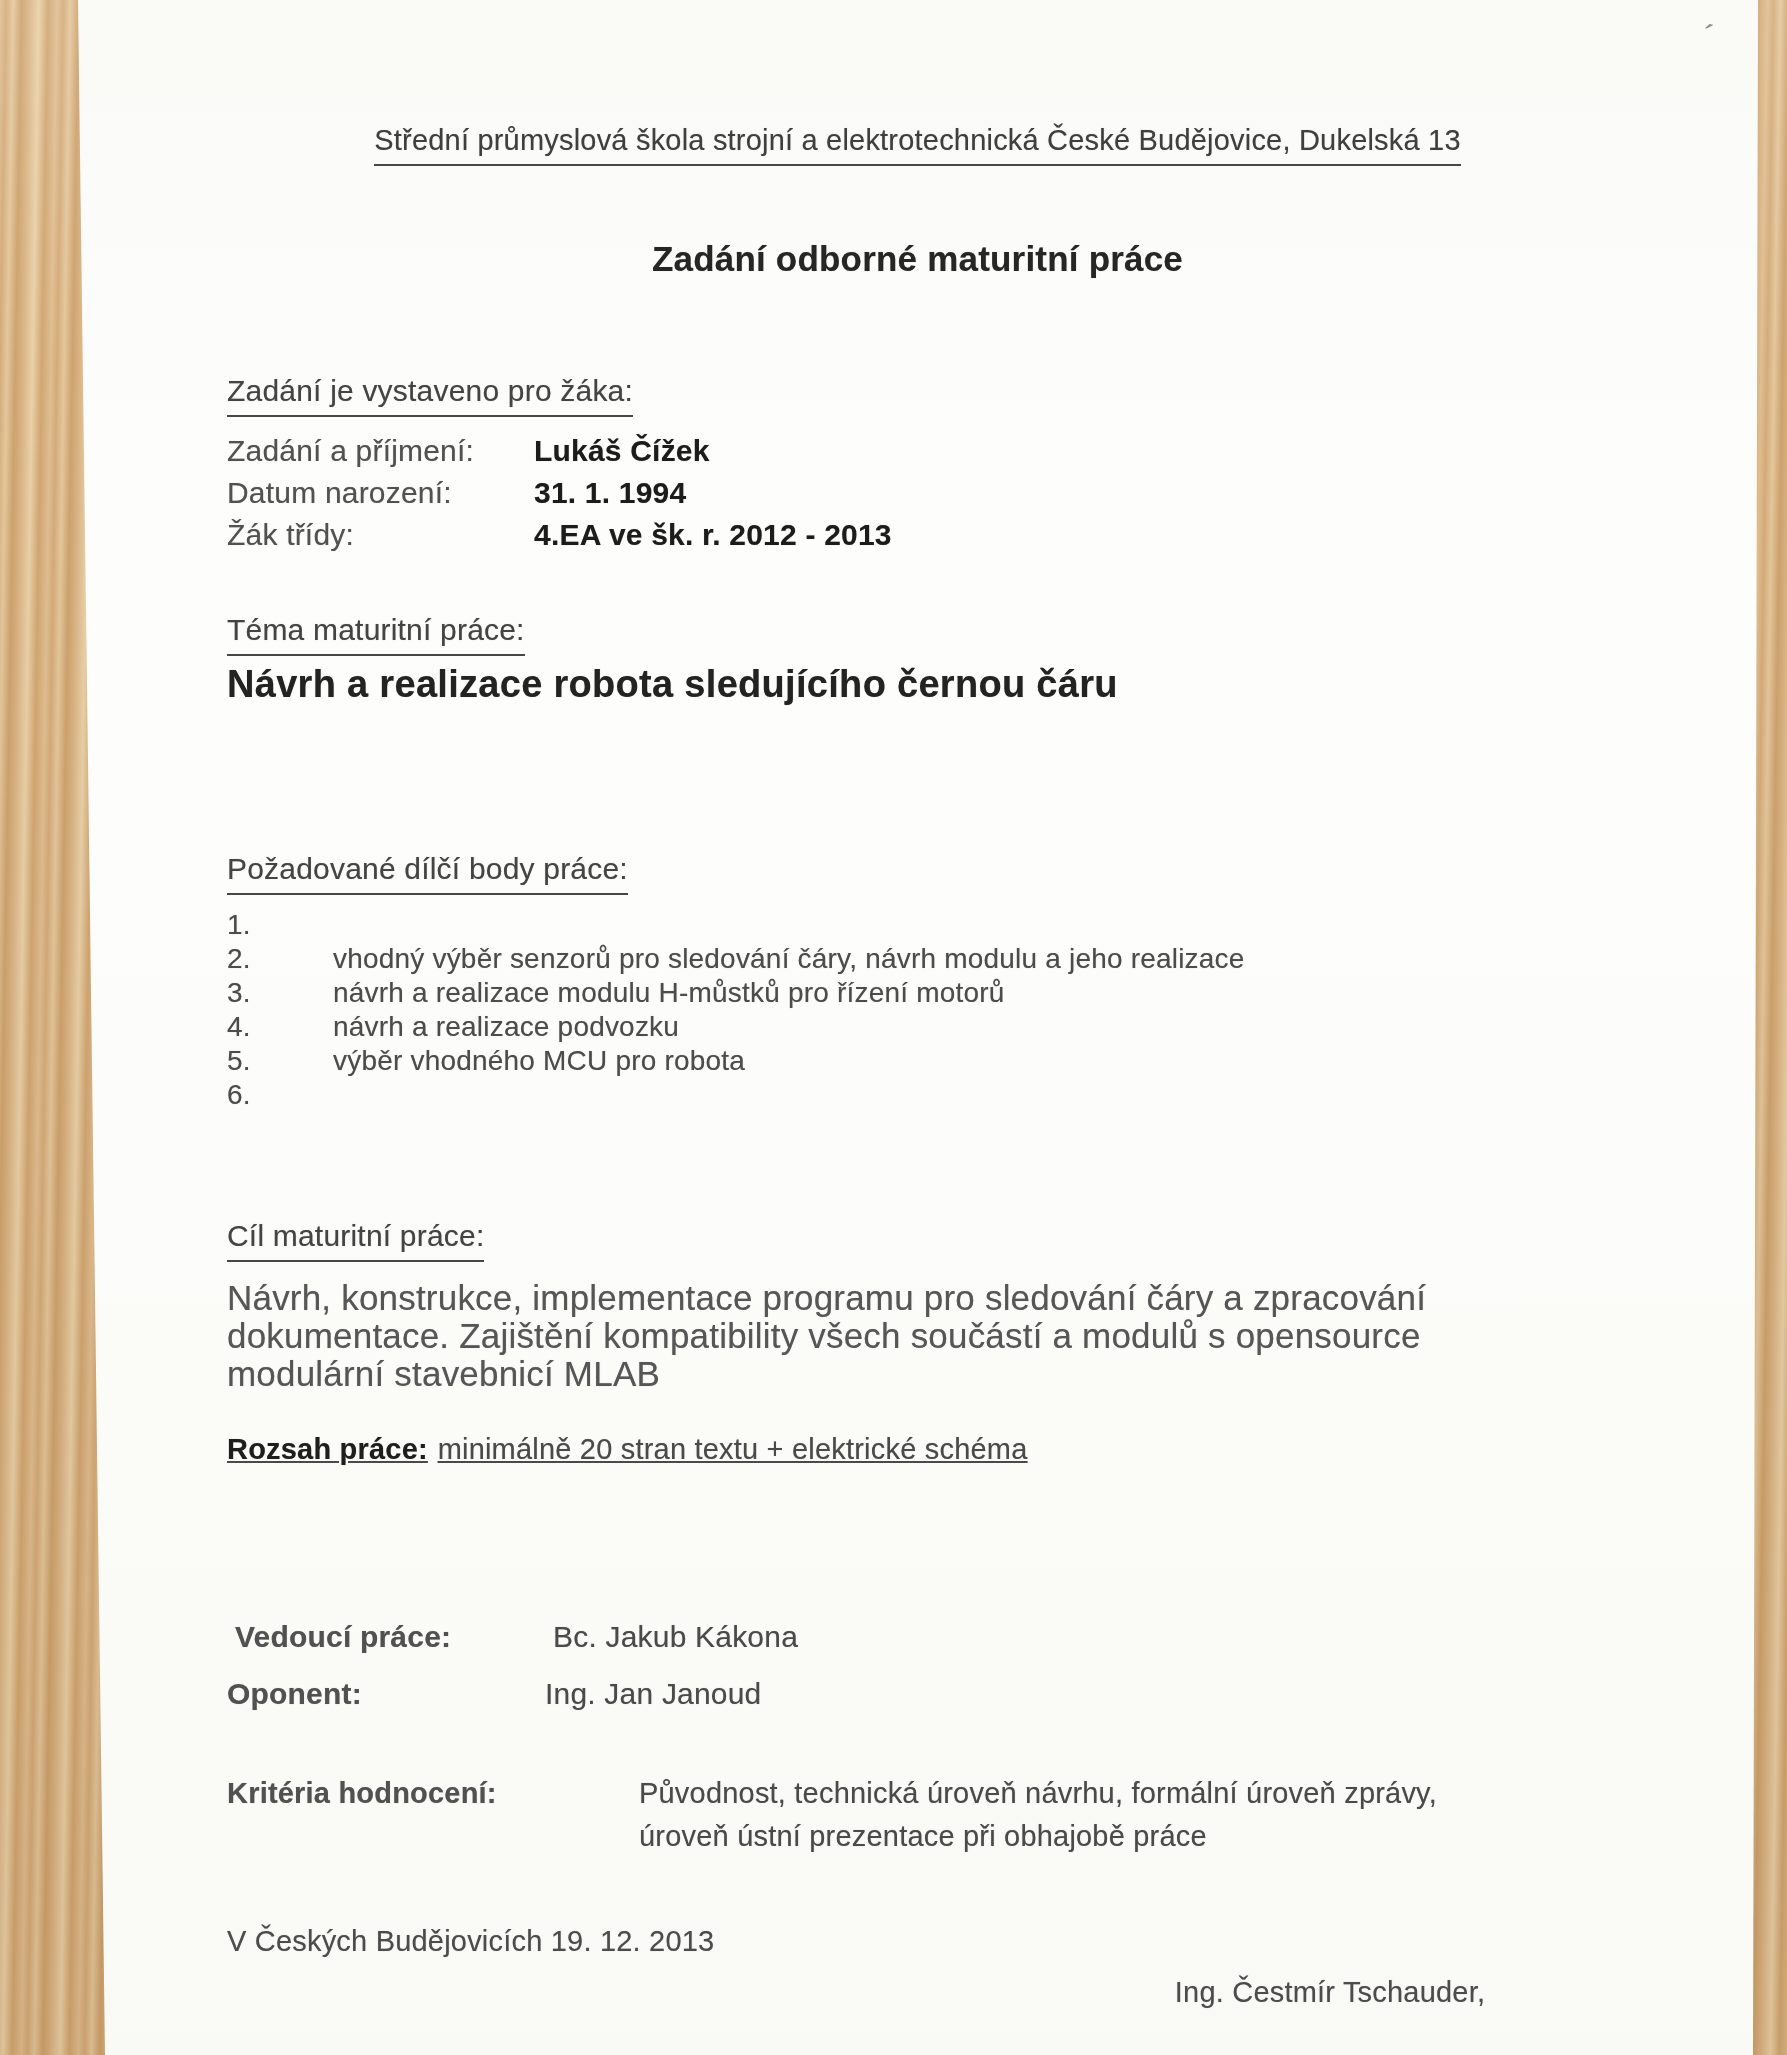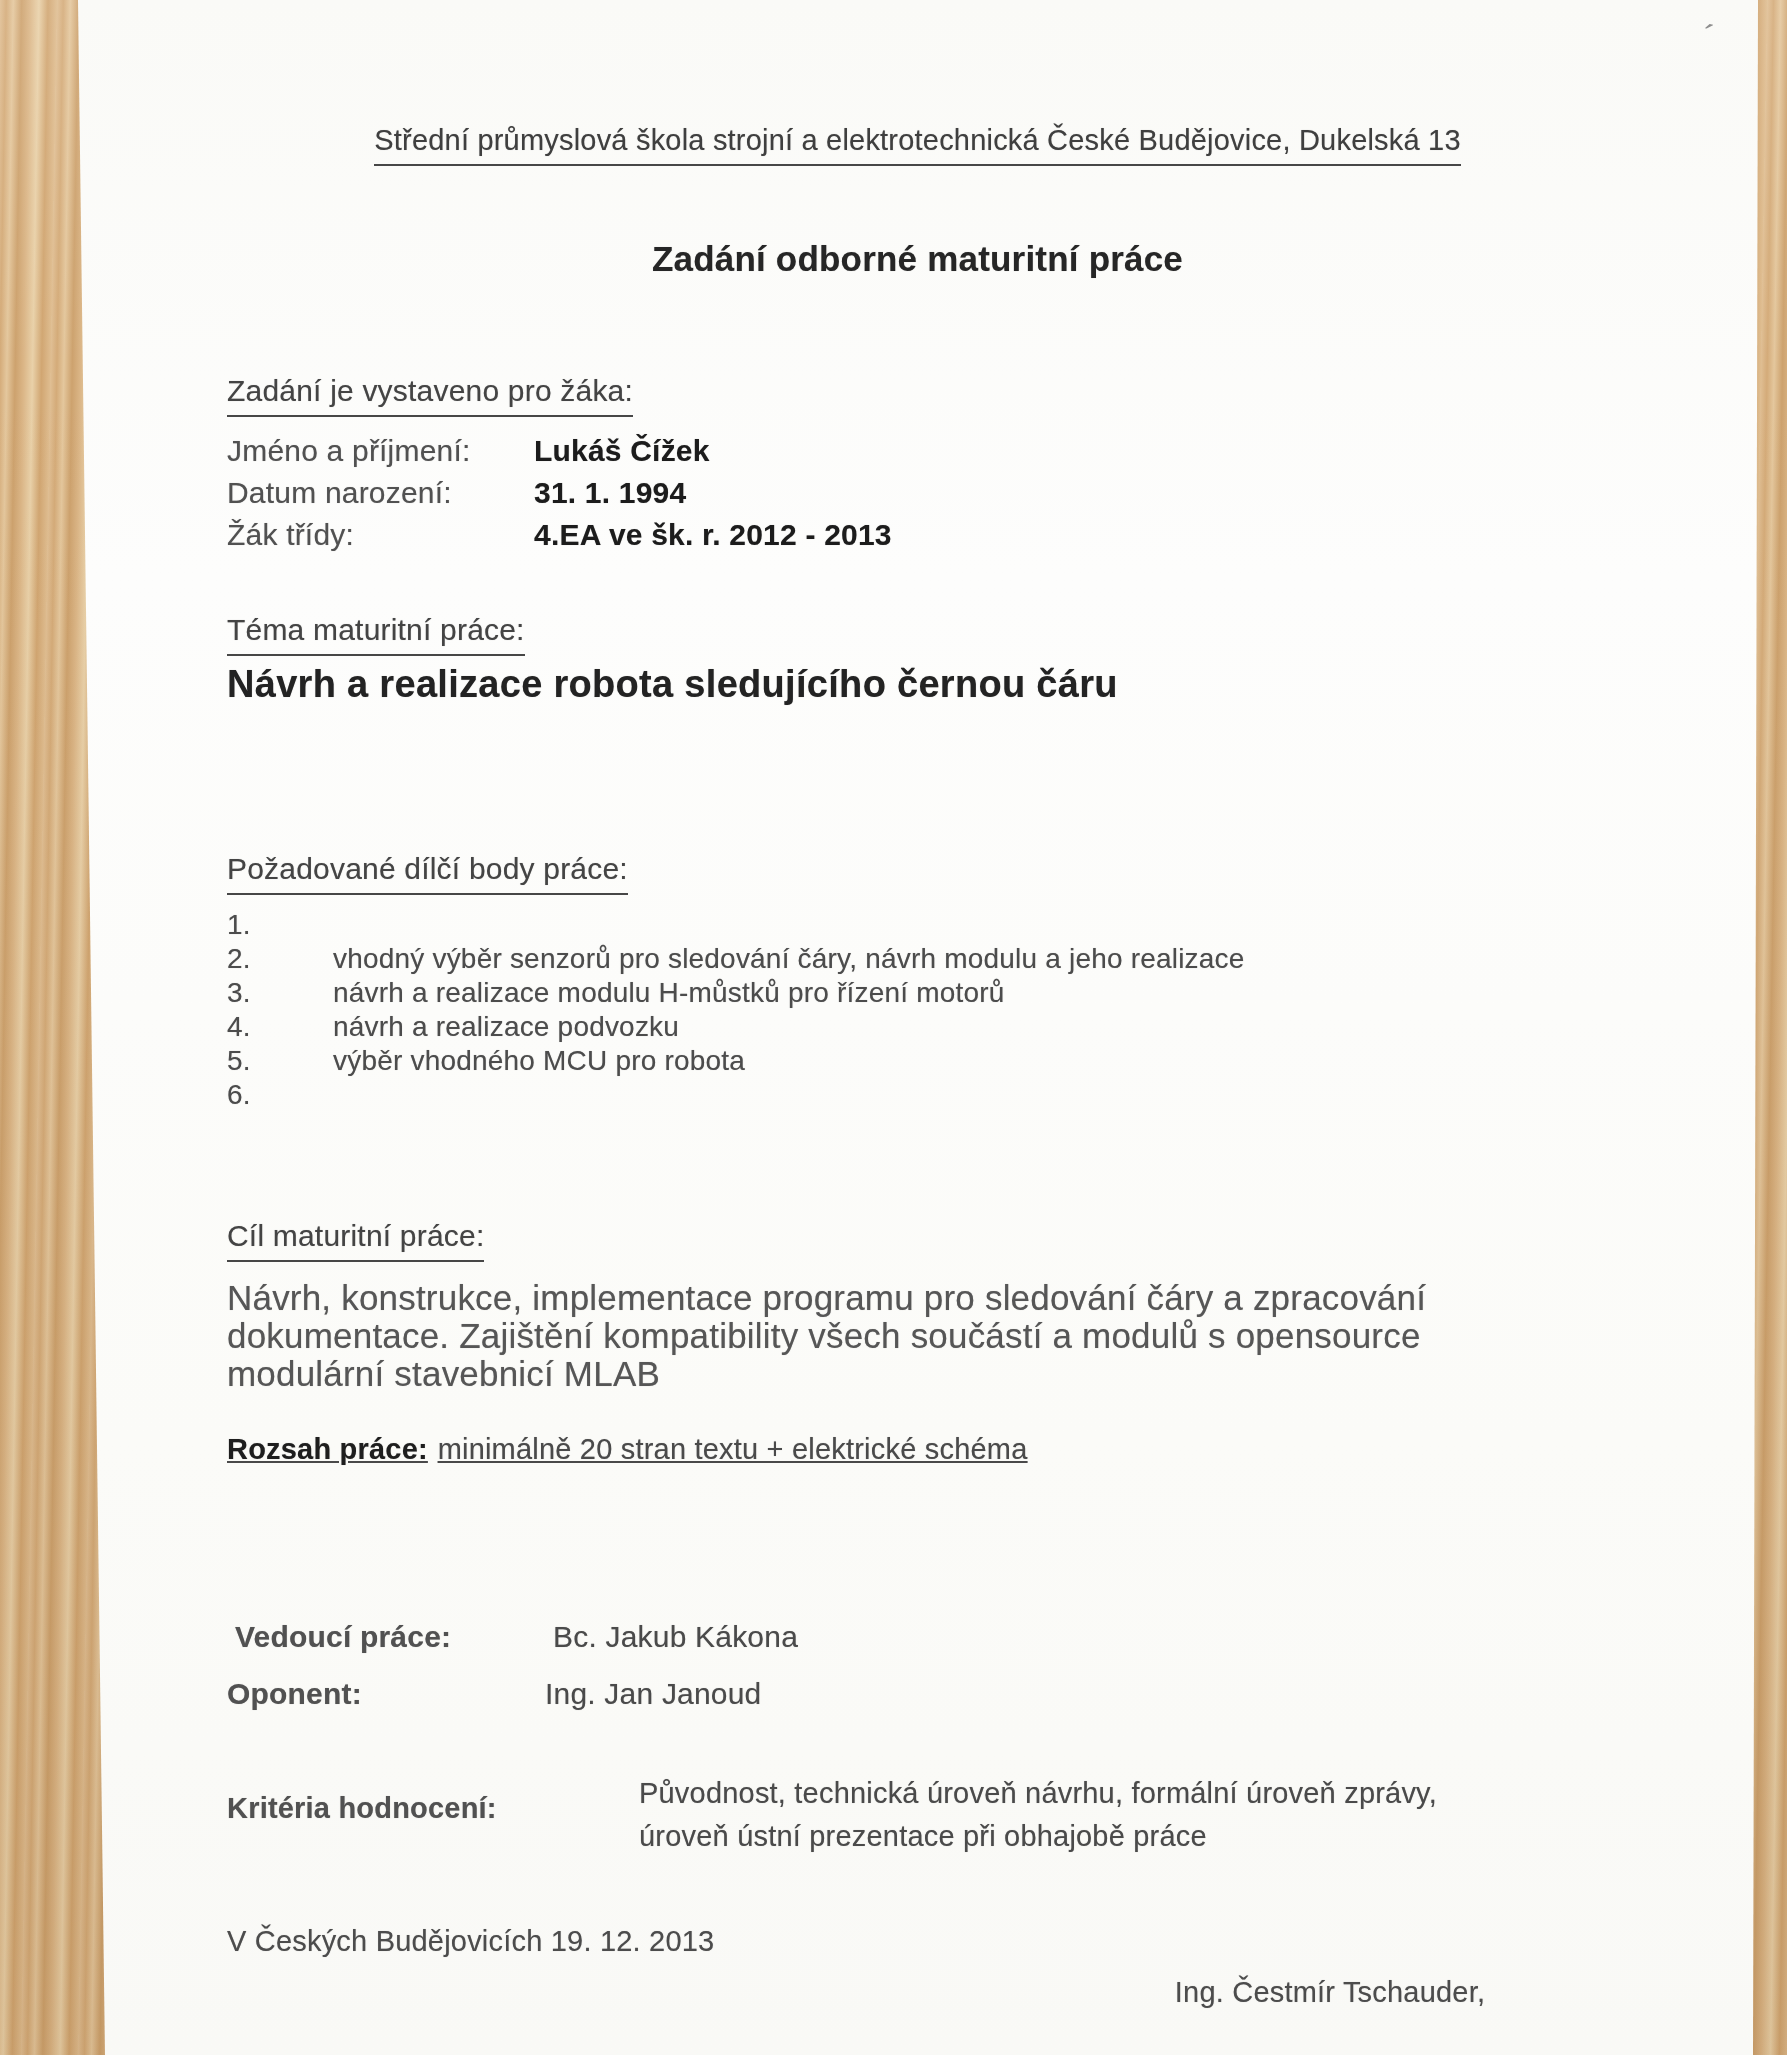--- a/index.html
+++ b/index.html
@@ -39,21 +39,21 @@
   .sec{font-size:30px;color:#444444;}
   .sec-student{top:374px;left:227px;}
   .sec-topic{top:613px;left:227px;}
   .sec-req{top:852px;left:227px;}
   .sec-goal{top:1219px;left:227px;}
 
   .row{position:absolute;left:227px;display:flex;font-size:30px;}
   .row .lbl{flex:none;color:#515151;}
   .lw-440{width:307px;}
   .lw-455{width:318px;}
-  .lw-590{width:412px;margin-top:15px;}
+  .lw-590{width:412px;}
   .row .valb{font-weight:700;color:#1c1c1c;}
   .row .valr{color:#4a4a4a;}
   .r-name{top:434px;}
   .r-birth{top:476px;}
   .r-class{top:518px;}
 
   .topic-title{top:663px;left:227px;font-size:38px;font-weight:700;color:#232323;margin:0;letter-spacing:0.3px;}
 
   .req-list{top:908px;left:227px;font-size:28px;line-height:34px;color:#4c4c4c;}
   .req-row{display:flex;}
@@ -89,21 +89,21 @@
       <span class="u">Střední průmyslová škola strojní a elektrotechnická České Budějovice, Dukelská 13</span>
     </div>
 
     <h1 class="abs center doc-title">Zadání odborné maturitní práce</h1>
 
     <div class="abs sec sec-student">
       <span class="u">Zadání je vystaveno pro žáka:</span>
     </div>
 
     <div class="row r-name">
-      <span class="lbl lw-440">Jméno a příjmení:</span>
+      <span class="lbl lw-440">Zadání a příjmení:</span>
       <span class="valb">Lukáš Čížek</span>
     </div>
     <div class="row r-birth">
       <span class="lbl lw-440">Datum narození:</span>
       <span class="valb">31. 1. 1994</span>
     </div>
     <div class="row r-class">
       <span class="lbl lw-440">Žák třídy:</span>
       <span class="valb">4.EA ve šk. r. 2012 - 2013</span>
     </div>

